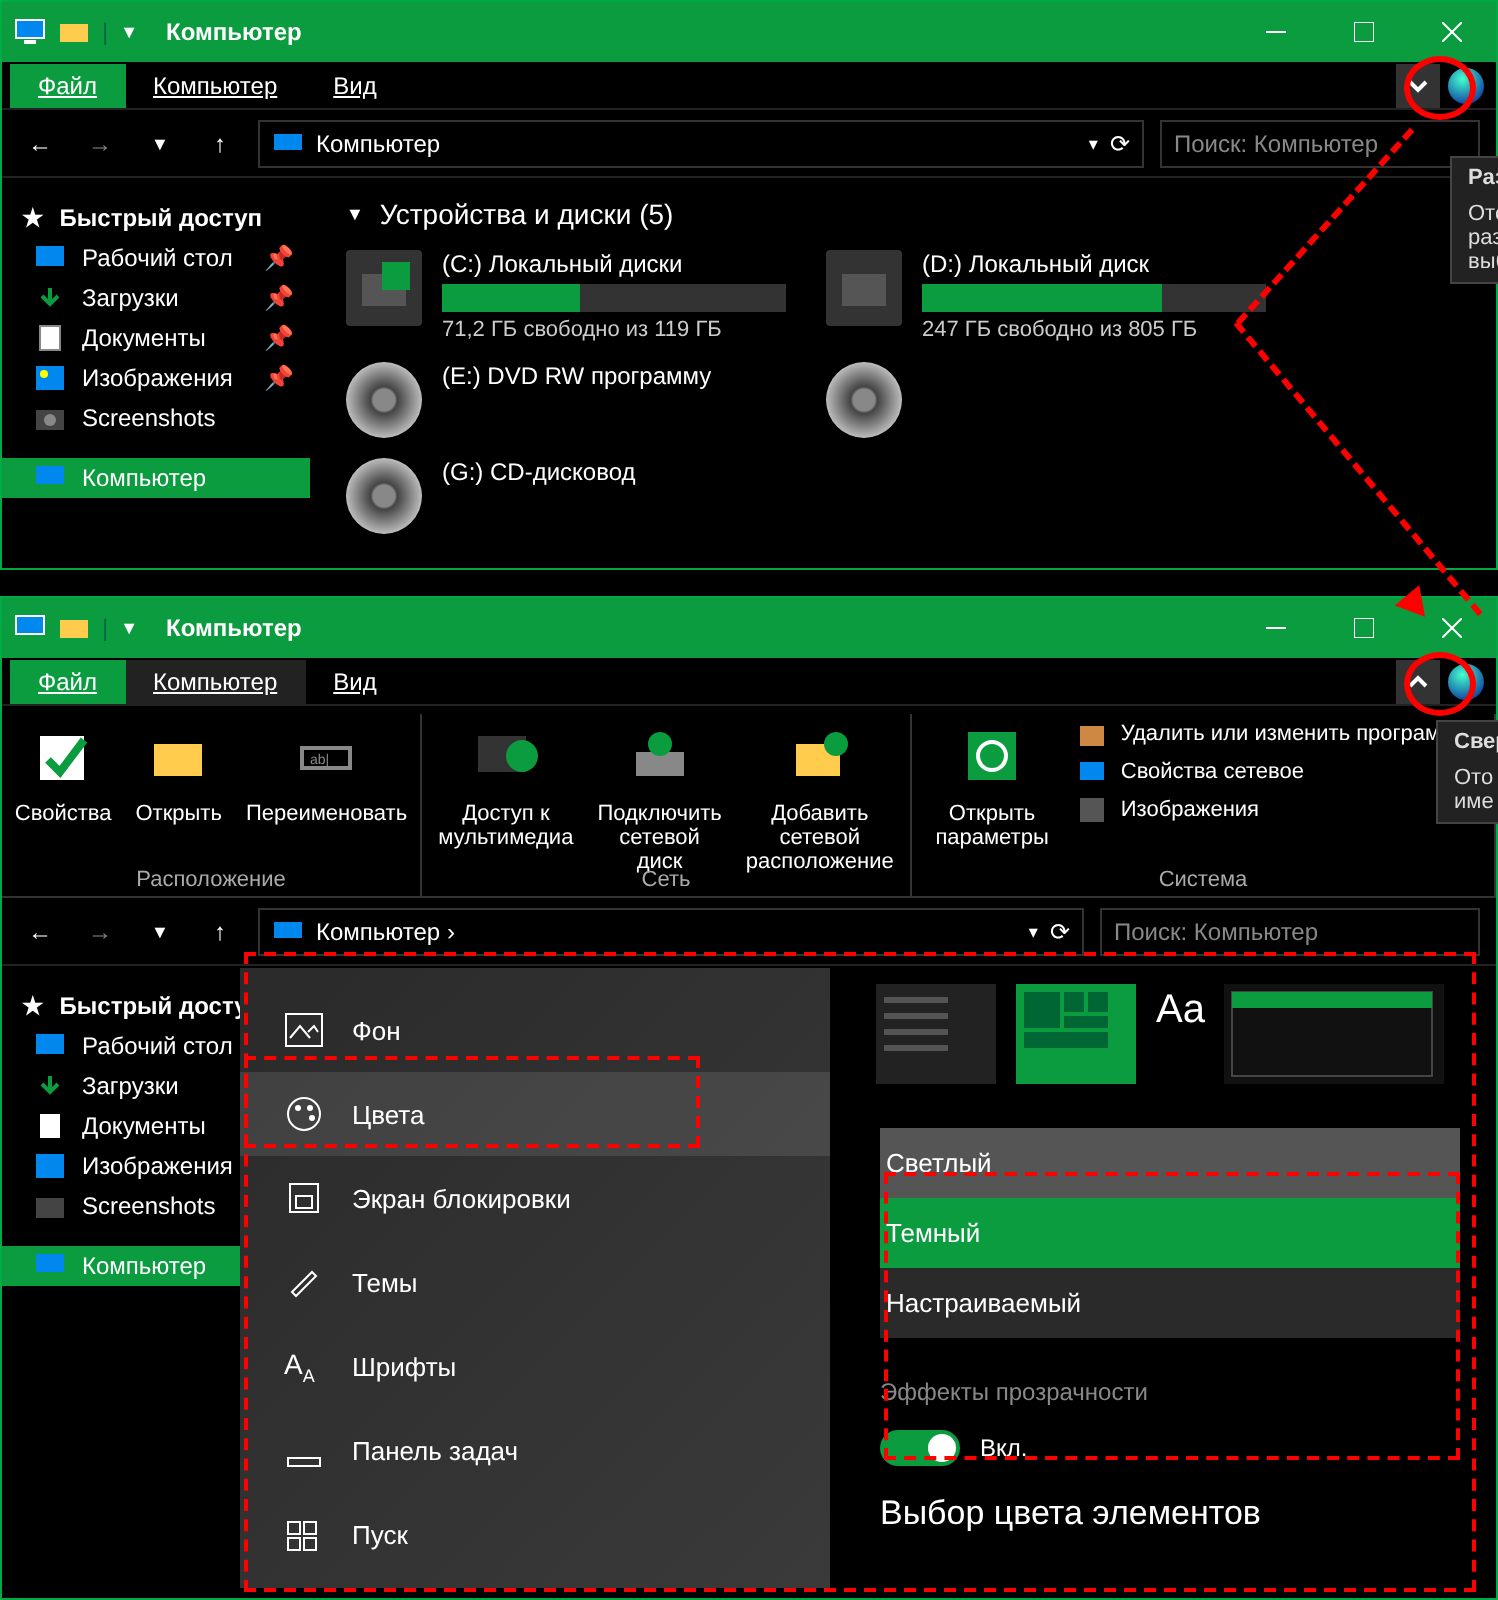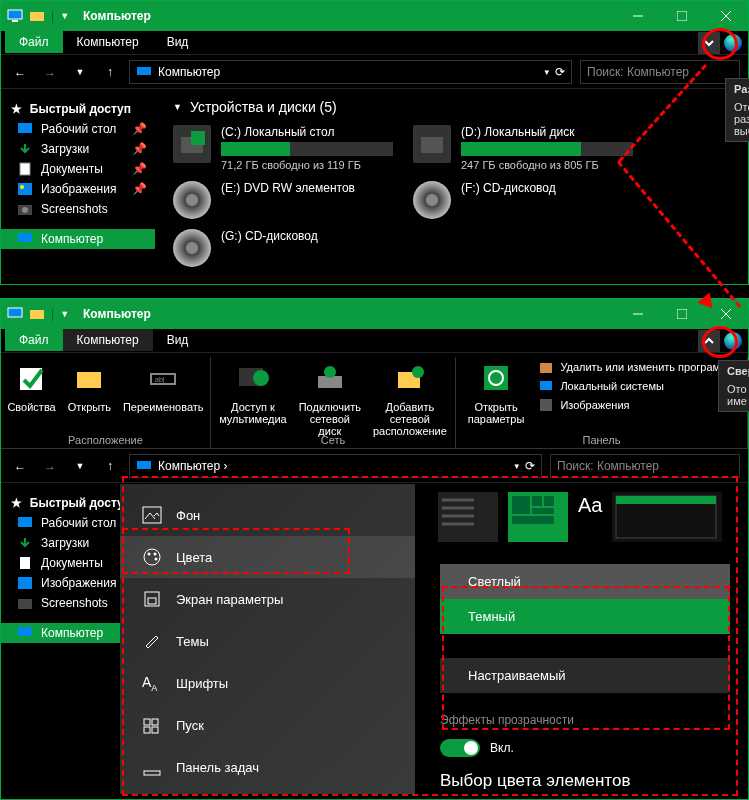--- a/index.html
+++ b/index.html
@@ -8,21 +8,21 @@
 .win { position: absolute; background: #000; border: 1px solid #0a4; }
 .win1 { left: 0; top: 0; width: 749px; height: 285px; }
 .win2 { left: 0; top: 298px; width: 749px; height: 502px; }
 
 .titlebar { height: 30px; background: #0a9c3f; display: flex; align-items: center; padding-left: 6px; color: #fff; }
 .titlebar .tbicons { display: flex; gap: 6px; align-items: center; }
 .titlebar .title { margin-left: 14px; font-size: 12px; font-weight: 600; }
 .winbtns { margin-left: auto; display: flex; }
 .winbtn { width: 44px; height: 30px; display: flex; align-items: center; justify-content: center; cursor: pointer; }
 
-.menubar { height: 24px; background: #000; display: flex; align-items: flex-start; padding-left: 4px; border-bottom: 1px solid #222; }
+.menubar { height: 24px; background: #000; display: flex; align-items: flex-end; padding-left: 4px; border-bottom: 1px solid #222; text-decoration: underline; }
 .menuitem { padding: 4px 14px; font-size: 12px; color: #fff; display: flex; align-items: center; cursor: pointer; }
 .menuitem.file { background: #0a9c3f; }
 .menubar .spacer { flex: 1; }
 .chev-box { width: 22px; height: 22px; background: #333; display: flex; align-items: center; justify-content: center; margin-right: 4px; align-self: center; cursor: pointer; }
 .help-circle { width: 18px; height: 18px; border-radius: 50%; background: radial-gradient(circle at 40% 30%, #4fc, #019); margin-right: 6px; align-self: center; display:flex;align-items:center;justify-content:center;}
 
 .addrbar { height: 34px; background: #000; display: flex; align-items: center; gap: 8px; padding: 0 8px; border-bottom: 1px solid #222; }
 .navbtn { width: 22px; height: 22px; display: flex; align-items: center; justify-content: center; color: #fff; cursor: pointer; }
 .addrbox { flex: 1; height: 24px; background: #000; border: 1px solid #333; display: flex; align-items: center; padding: 0 6px; gap: 6px; }
 .searchbox { width: 160px; height: 24px; background: #000; border: 1px solid #333; display: flex; align-items: center; padding: 0 6px; color: #888; }
@@ -68,24 +68,24 @@
 
 .settings-panel { position: absolute; left: 120px; top: 484px; width: 295px; height: 310px; background: linear-gradient(135deg,#2a2a2a,#3a3a3a); padding: 10px 0; z-index:40;}
 .set-item { display: flex; align-items: center; gap: 14px; padding: 12px 22px; font-size: 13px; cursor: pointer; }
 .set-item.sel { background: rgba(255,255,255,0.1); }
 
 .right-panel { position: absolute; left: 430px; top: 484px; width: 310px; height: 310px; background: #000; z-index:40;}
 .preview-row { display: flex; gap: 10px; padding: 8px; }
 .preview-tile { width: 60px; height: 50px; background: #222; position:relative; }
 .tile-green { background: #0a9c3f; }
 .color-options { margin: 14px 10px; display:flex; flex-direction:column;}
-.color-opt { padding: 10px 28px; font-size: 13px; cursor: pointer; }
+.color-opt { padding: 10px 3px; font-size: 13px; cursor: pointer; }
 .color-opt.light { background: #555; }
 .color-opt.dark { background: #0a9c3f; }
-.color-opt.custom { background: #2a2a2a; margin-top: 24px; }
+.color-opt.custom { background: #2a2a2a; }
 .transp-row { display: flex; align-items: center; gap: 10px; padding: 6px 10px; font-size: 12px; }
 .toggle { width: 40px; height: 18px; background: #0a9c3f; border-radius: 9px; position: relative; cursor: pointer; }
 .toggle::after { content:''; position: absolute; right: 2px; top: 2px; width: 14px; height: 14px; background: #fff; border-radius: 50%; }
 .section-title { font-size: 17px; padding: 8px 10px 4px; }
 
 svg { display: block; }
 </style>
 </head>
 <body>
 
@@ -230,21 +230,21 @@
         </div>
       <div class="drives">
         <div class="drive">
           <div class="drive-icon">
               <svg width="30" height="30">
                 <rect x="4" y="8" width="22" height="16" fill="#555"></rect>
                 <rect x="14" y="2" width="14" height="14" fill="#0a9c3f"></rect>
               </svg>
             </div>
           <div class="drive-info">
-            <div class="drive-label">(C:) Локальный стол</div>
+            <div class="drive-label">(C:) Локальный диски</div>
             <div class="drive-bar">
                 <div class="drive-fill" style="width:40%"></div>
               </div>
             <div class="drive-free">71,2 ГБ свободно из 119 ГБ</div>
           </div>
         </div>
         <div class="drive">
           <div class="drive-icon">
               <svg width="30" height="30">
                 <rect x="4" y="8" width="22" height="16" fill="#555"></rect>
@@ -254,28 +254,25 @@
             <div class="drive-label">(D:) Локальный диск</div>
             <div class="drive-bar">
                 <div class="drive-fill" style="width:70%"></div>
               </div>
             <div class="drive-free">247 ГБ свободно из 805 ГБ</div>
           </div>
         </div>
         <div class="drive">
           <div class="drive-icon disc"></div>
           <div class="drive-info">
-              <div class="drive-label">(E:) DVD RW элементов</div>
+              <div class="drive-label">(E:) DVD RW программу</div>
             </div>
         </div>
         <div class="drive">
           <div class="drive-icon disc"></div>
-          <div class="drive-info">
-              <div class="drive-label">(F:) CD-дисковод</div>
-            </div>
         </div>
         <div class="drive">
           <div class="drive-icon disc"></div>
           <div class="drive-info">
               <div class="drive-label">(G:) CD-дисковод</div>
             </div>
         </div>
       </div>
     </div>
   </div>
@@ -426,33 +423,33 @@
                 </svg>
               </span>
               <span>Удалить или изменить программу</span>
             </div>
           <div class="rlist-item">
               <span>
                 <svg width="16" height="16">
                   <rect x="2" y="3" width="12" height="9" fill="#08e"></rect>
                 </svg>
               </span>
-              <span>Локальный системы</span>
+              <span>Свойства сетевое</span>
             </div>
           <div class="rlist-item">
               <span>
                 <svg width="16" height="16">
                   <rect x="2" y="2" width="12" height="12" fill="#555"></rect>
                 </svg>
               </span>
               <span>Изображения</span>
             </div>
         </div>
       </div>
-      <div class="rgroup-label">Панель</div>
+      <div class="rgroup-label">Система</div>
     </div>
   </div>
 
   <div class="addrbar">
     <div class="navbtn">←</div>
     <div class="navbtn" style="opacity:.5">→</div>
     <div class="navbtn" style="font-size:9px">▼</div>
     <div class="navbtn">↑</div>
     <div class="addrbox">
       <span class="sb-icon">
@@ -556,52 +553,52 @@
       </span>
       <span>Цвета</span>
     </div>
   <div class="set-item">
       <span>
         <svg width="20" height="18">
           <rect x="3" y="2" width="14" height="14" fill="none" stroke="#fff"></rect>
           <rect x="6" y="8" width="8" height="6" fill="none" stroke="#fff"></rect>
         </svg>
       </span>
-      <span>Экран параметры</span>
+      <span>Экран блокировки</span>
     </div>
   <div class="set-item">
       <span>
         <svg width="20" height="18">
           <path d="M4 14 L14 4 L16 6 L6 16 Z" fill="none" stroke="#fff"></path>
         </svg>
       </span>
       <span>Темы</span>
     </div>
   <div class="set-item">
       <span style="font-size:14px;width:20px">A<sub style="font-size:9px">A</sub></span>
       <span>Шрифты</span>
+    </div>
+  <div class="set-item">
+      <span>
+        <svg width="20" height="18">
+          <rect x="2" y="12" width="16" height="4" fill="none" stroke="#fff"></rect>
+        </svg>
+      </span>
+      <span>Панель задач</span>
     </div>
   <div class="set-item">
       <span>
         <svg width="20" height="18">
           <rect x="2" y="2" width="6" height="6" fill="none" stroke="#fff"></rect>
           <rect x="10" y="2" width="6" height="6" fill="none" stroke="#fff"></rect>
           <rect x="2" y="10" width="6" height="6" fill="none" stroke="#fff"></rect>
           <rect x="10" y="10" width="6" height="6" fill="none" stroke="#fff"></rect>
         </svg>
       </span>
       <span>Пуск</span>
-    </div>
-  <div class="set-item">
-      <span>
-        <svg width="20" height="18">
-          <rect x="2" y="12" width="16" height="4" fill="none" stroke="#fff"></rect>
-        </svg>
-      </span>
-      <span>Панель задач</span>
     </div>
 </div>
 
 <div class="right-panel">
   <div class="preview-row">
     <div class="preview-tile">
         <svg width="60" height="50">
           <line x1="4" y1="8" x2="36" y2="8" stroke="#555" stroke-width="3"></line>
           <line x1="4" y1="16" x2="36" y2="16" stroke="#555" stroke-width="3"></line>
           <line x1="4" y1="24" x2="36" y2="24" stroke="#555" stroke-width="3"></line>

